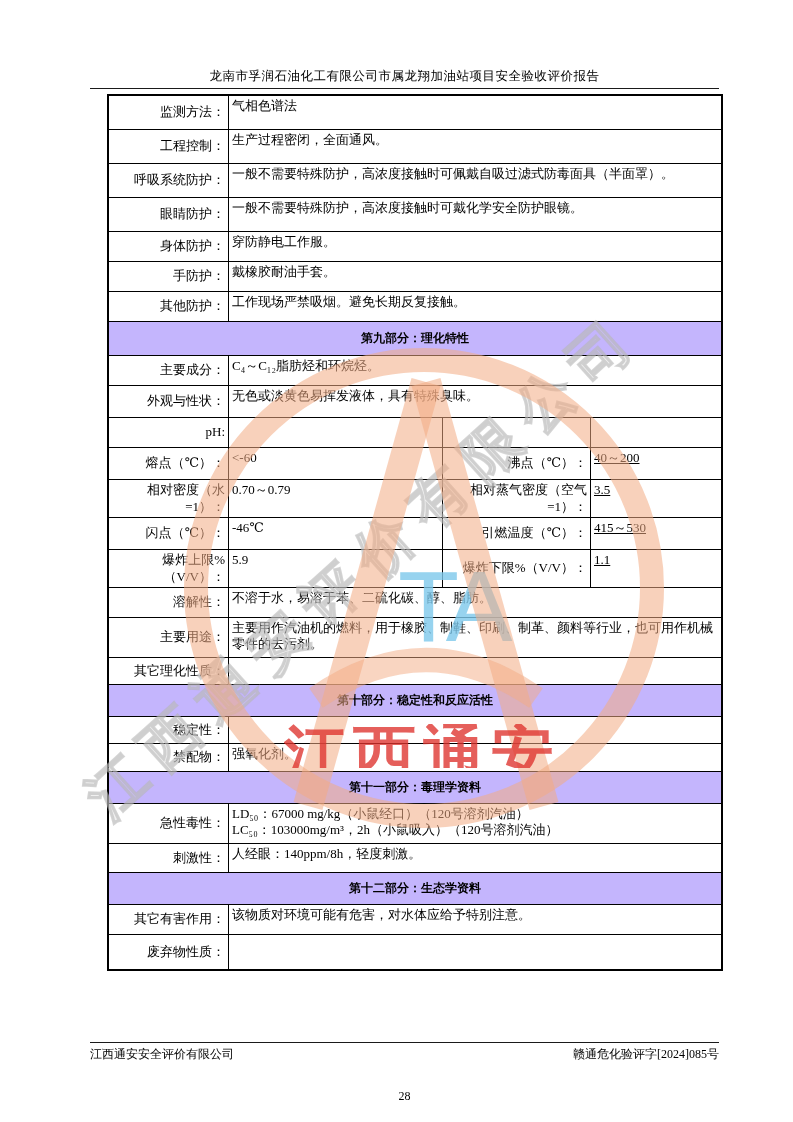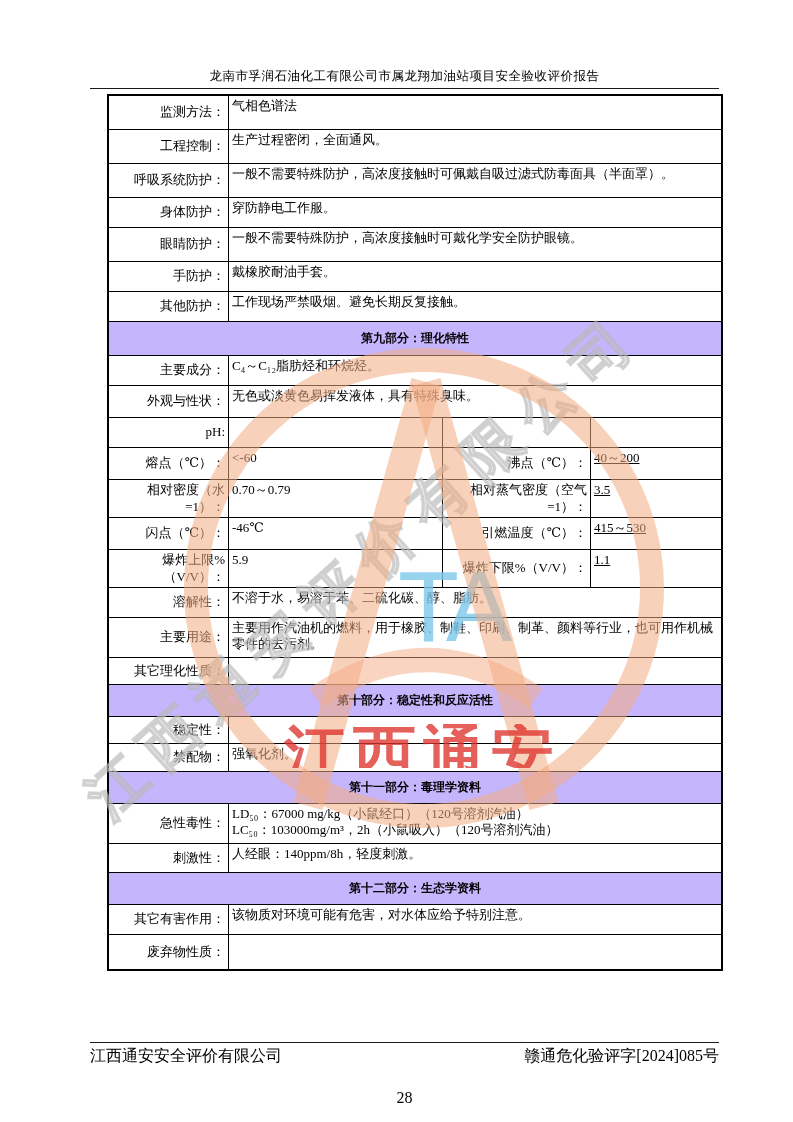--- a/index.html
+++ b/index.html
@@ -21,21 +21,21 @@
   .v1{flex:0 0 214px;border-right:1px solid #000;}
   .l2{width:148px;flex:0 0 148px;border-right:1px solid #000;display:flex;
       align-items:center;justify-content:flex-end;text-align:right;}
   .v2{flex:1;text-decoration:underline;}
   .section-title{flex:1;display:flex;align-items:center;justify-content:center;
       font-weight:bold;font-size:12px;background:#c4b5fd;}
   
   .footer-rule{position:absolute;top:1042px;left:90px;width:629px;height:0;
                border-top:1.5px solid #1a1a1a;}
   .doc-footer{position:absolute;top:1046px;left:90px;width:629px;height:18px;
-              font-size:16px;display:flex;align-items:flex-start;}
+              font-size:12px;display:flex;align-items:flex-start;}
   .foot-left{flex:1;text-align:left;}
   .foot-center{flex:1;text-align:center;margin-top:43px;}
   .foot-right{flex:1;text-align:right;}
   
   .wm{position:absolute;pointer-events:none;}
   .wm-gray{left:96px;top:768px;width:840px;z-index:3;
            transform:rotate(-42deg);transform-origin:0 50%;
            font-size:58px;font-weight:bold;letter-spacing:14px;white-space:nowrap;
            color:rgba(205,205,205,0.30);-webkit-text-stroke:1.5px rgba(180,180,180,0.55);}
   .wm-blue{left:398px;top:556px;z-index:4;font-size:100px;font-weight:normal;
@@ -71,27 +71,27 @@
       <div class="td value">气相色谱法</div>
     </div>
     <div class="tr" style="height:34px">
       <div class="td label">工程控制：</div>
       <div class="td value">生产过程密闭，全面通风。</div>
     </div>
     <div class="tr" style="height:34px">
       <div class="td label">呼吸系统防护：</div>
       <div class="td value">一般不需要特殊防护，高浓度接触时可佩戴自吸过滤式防毒面具（半面罩）。</div>
     </div>
+    <div class="tr" style="height:34px">
+      <div class="td label">眼睛防护：</div>
+      <div class="td value">一般不需要特殊防护，高浓度接触时可戴化学安全防护眼镜。</div>
+    </div>
     <div class="tr" style="height:30px">
       <div class="td label">身体防护：</div>
       <div class="td value">穿防静电工作服。</div>
-    </div>
-    <div class="tr" style="height:34px">
-      <div class="td label">眼睛防护：</div>
-      <div class="td value">一般不需要特殊防护，高浓度接触时可戴化学安全防护眼镜。</div>
     </div>
     <div class="tr" style="height:30px">
       <div class="td label">手防护：</div>
       <div class="td value">戴橡胶耐油手套。</div>
     </div>
     <div class="tr" style="height:30px">
       <div class="td label">其他防护：</div>
       <div class="td value">工作现场严禁吸烟。避免长期反复接触。</div>
     </div>
 

